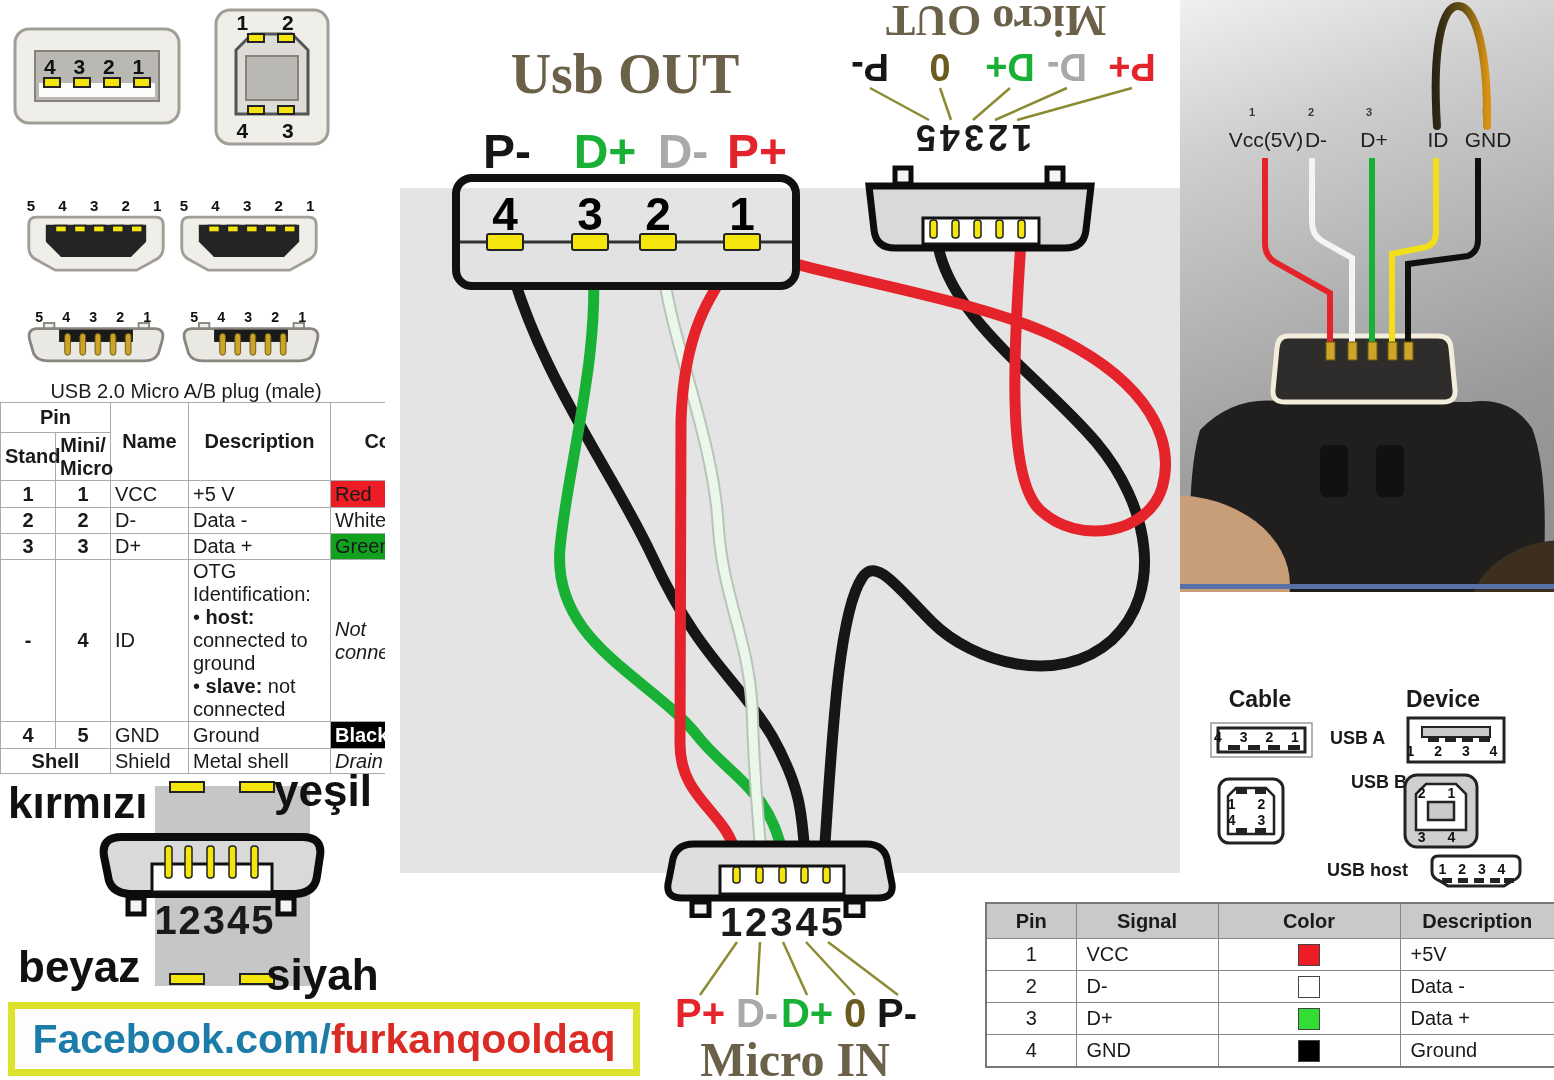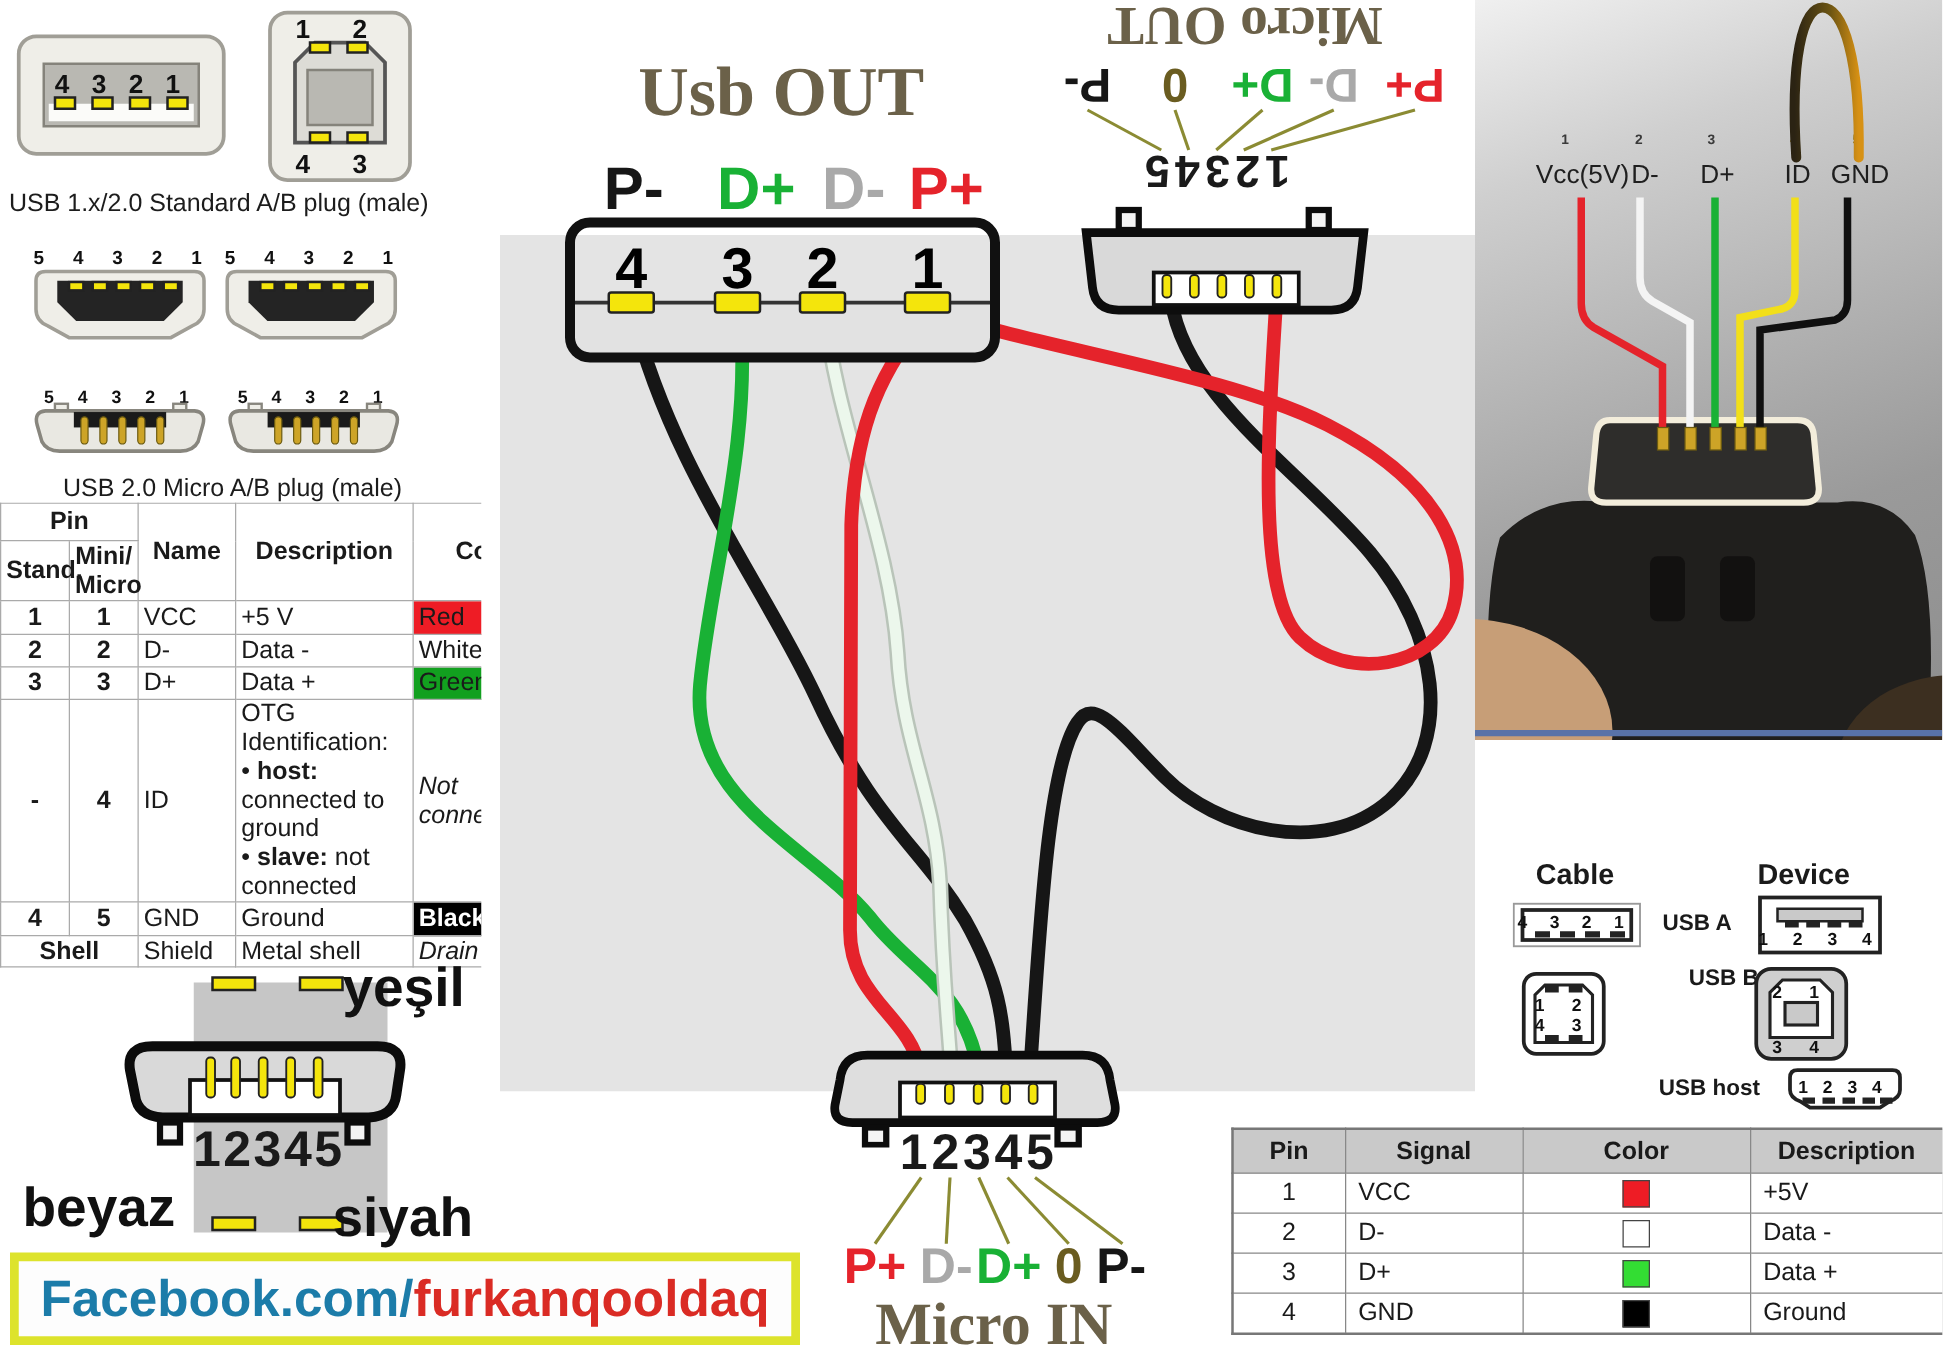--- a/index.html
+++ b/index.html
@@ -80,21 +80,20 @@
     <path d="M40,28 L80,28 L96,44 L96,108 L24,108 L24,44 Z" fill="#dddcd6" stroke="#555" stroke-width="3"></path>
     <rect x="34" y="50" width="52" height="44" fill="#b9b8b2" stroke="#85837b" stroke-width="2"></rect>
     <text x="60" y="24" text-anchor="middle" class="conn-num" style="letter-spacing:14px">1   2</text>
     <text x="60" y="132" text-anchor="middle" class="conn-num" style="letter-spacing:14px">4   3</text>
     <rect x="36" y="28" width="16" height="8" class="pad"></rect>
     <rect x="66" y="28" width="16" height="8" class="pad"></rect>
     <rect x="36" y="100" width="16" height="8" class="pad"></rect>
     <rect x="66" y="100" width="16" height="8" class="pad"></rect>
   </svg>
 
-  <div class="abs ctr caption" style="left:0;top:152px;width:350px;">USB 1.x/2.0 Standard A/B plug (male)</div>
 
   <svg class="abs" style="left:25px;top:196px;" width="142" height="82" viewBox="0 0 150 82">
     <text x="78" y="14" text-anchor="middle" class="conn-num" style="font-size:16px;letter-spacing:10px">5  4  3  2  1</text>
     <path d="M12,20 L138,20 Q146,20 146,28 L146,52 Q146,62 136,66 L118,76 L32,76 L14,66 Q4,62 4,52 L4,28 Q4,20 12,20 Z" class="conn-fill"></path>
     <path d="M22,28 L128,28 L128,46 L112,62 L38,62 L22,46 Z" class="cav"></path>
     <rect x="32" y="29" width="12" height="7" class="pad"></rect>
       <rect x="52" y="29" width="12" height="7" class="pad"></rect>
     <rect x="72" y="29" width="12" height="7" class="pad"></rect>
       <rect x="92" y="29" width="12" height="7" class="pad"></rect>
     <rect x="112" y="29" width="12" height="7" class="pad"></rect>
@@ -216,20 +215,21 @@
     <path d="M32,57 L212,57 Q233,57 230,76 L227,96 Q225,113 205,114 L40,114 Q20,113 18,96 L14,76 Q11,57 32,57 Z" fill="#d9d9d9" stroke="#0c0c0c" stroke-width="8"></path>
     <rect x="62" y="84" width="120" height="28" fill="#fff" stroke="#111" stroke-width="3"></rect>
     <rect x="75" y="66" width="7" height="32" rx="3" class="pad" style="stroke-width:1.5"></rect>
     <rect x="95" y="66" width="7" height="32" rx="3" class="pad" style="stroke-width:1.5"></rect>
     <rect x="117" y="66" width="7" height="32" rx="3" class="pad" style="stroke-width:1.5"></rect>
     <rect x="139" y="66" width="7" height="32" rx="3" class="pad" style="stroke-width:1.5"></rect>
     <rect x="161" y="66" width="7" height="32" rx="3" class="pad" style="stroke-width:1.5"></rect>
     <rect x="38" y="118" width="16" height="16" fill="#f4f4f4" stroke="#0c0c0c" stroke-width="5"></rect>
     <rect x="188" y="118" width="16" height="16" fill="#f4f4f4" stroke="#0c0c0c" stroke-width="5"></rect>
   </svg>
+  <div class="abs tk-word" style="left:8px;top:778px;">kırmızı</div>
   <div class="abs tk-word" style="left:274px;top:766px;">yeşil</div>
   <div class="abs ctr b" style="left:150px;top:898px;width:130px;font-size:40px;letter-spacing:2px;">12345</div>
   <div class="abs tk-word" style="left:18px;top:942px;">beyaz</div>
   <div class="abs tk-word" style="left:266px;top:950px;">siyah</div>
 
   <div id="fb-banner" class="abs">
     <span class="p1">Facebook.com/</span><span class="p2">furkanqooldaq</span>
   </div>
 
   <div class="abs" style="left:400px;top:188px;width:780px;height:685px;background:var(--panelGray);"></div>

